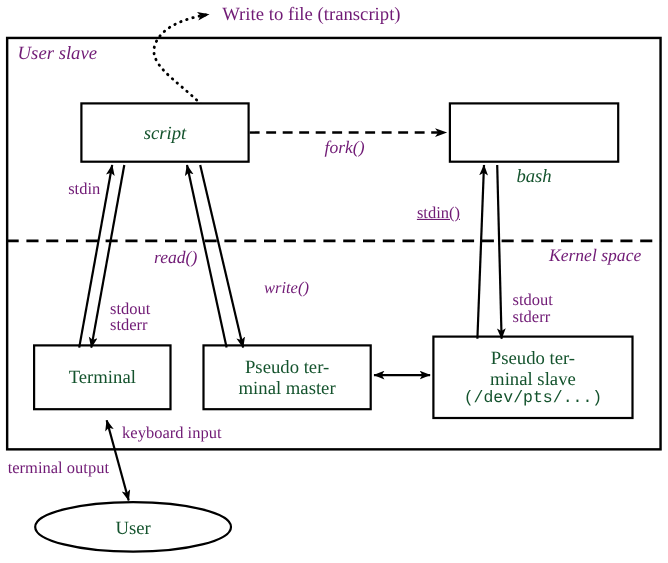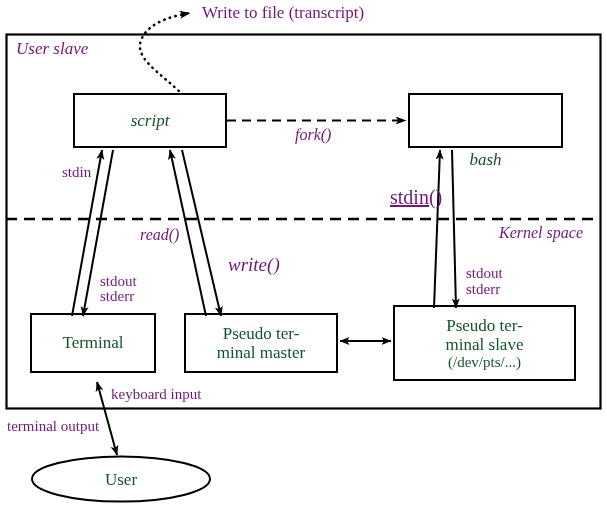--- a/index.html
+++ b/index.html
@@ -6,21 +6,21 @@
   #canvas{
     position:relative;
     width:607px;height:512px;
     background:#ffffff;
     font-family:"Liberation Serif", serif;
     overflow:hidden;
   }
   svg{position:absolute;top:0;left:0;width:607px;height:512px;}
   .lbl{position:absolute;color:#701a75;font-family:"Liberation Serif", serif;white-space:nowrap;}
   .ital{font-style:italic;}
-  .mono{font-family:Liberation Serif, serif;}
+  .mono{font-family:Liberation Mono, monospace;}
   .boxtext{
     position:absolute;display:flex;align-items:center;justify-content:center;
     flex-direction:column;text-align:center;line-height:1.12;color:#14532d;
   }
 </style>
 </head>
 <body>
 
 <div id="canvas">
 
@@ -86,26 +86,26 @@
   <div class="boxtext ital" style="left:74px;top:94px;width:152px;height:53px;font-size:17px;">script</div>
 
   <div class="boxtext ital" style="left:409px;top:94px;width:153px;height:51px;font-size:17px;margin-top:40px;">bash</div>
 
   <div class="lbl ital" style="left:295px;top:126px;font-size:16px;text-align:center;">fork()</div>
 
   <div class="lbl" style="left:62px;top:164px;font-size:15px;">stdin</div>
 
   <div class="lbl ital" style="left:140px;top:186px;font-size:16px;margin-top:40px;">read()</div>
 
-  <div class="lbl ital" style="left:228px;top:254px;font-size:19px;">write()</div>
+  <div class="lbl ital" style="left:240px;top:254px;font-size:15px;">write()</div>
 
   <div class="lbl" style="left:100px;top:273px;font-size:15px;">stdout</div>
   <div class="lbl" style="left:100px;top:288px;font-size:15px;">stderr</div>
 
-  <div class="lbl" style="left:390px;top:186px;font-size:20px;text-decoration:underline;">stdin()</div>
+  <div class="lbl" style="left:379px;top:186px;font-size:15px;text-decoration:underline;">stdin()</div>
 
   <div class="lbl" style="left:466px;top:265px;font-size:15px;">stdout</div>
   <div class="lbl" style="left:466px;top:281px;font-size:15px;">stderr</div>
 
   <div class="boxtext" style="left:31px;top:314px;width:124px;height:58px;font-size:17px;">Terminal</div>
 
   <div class="boxtext" style="left:185px;top:314px;width:152px;height:58px;font-size:17px;">
     <span>Pseudo ter-</span>
     <span>minal master</span>
   </div>

